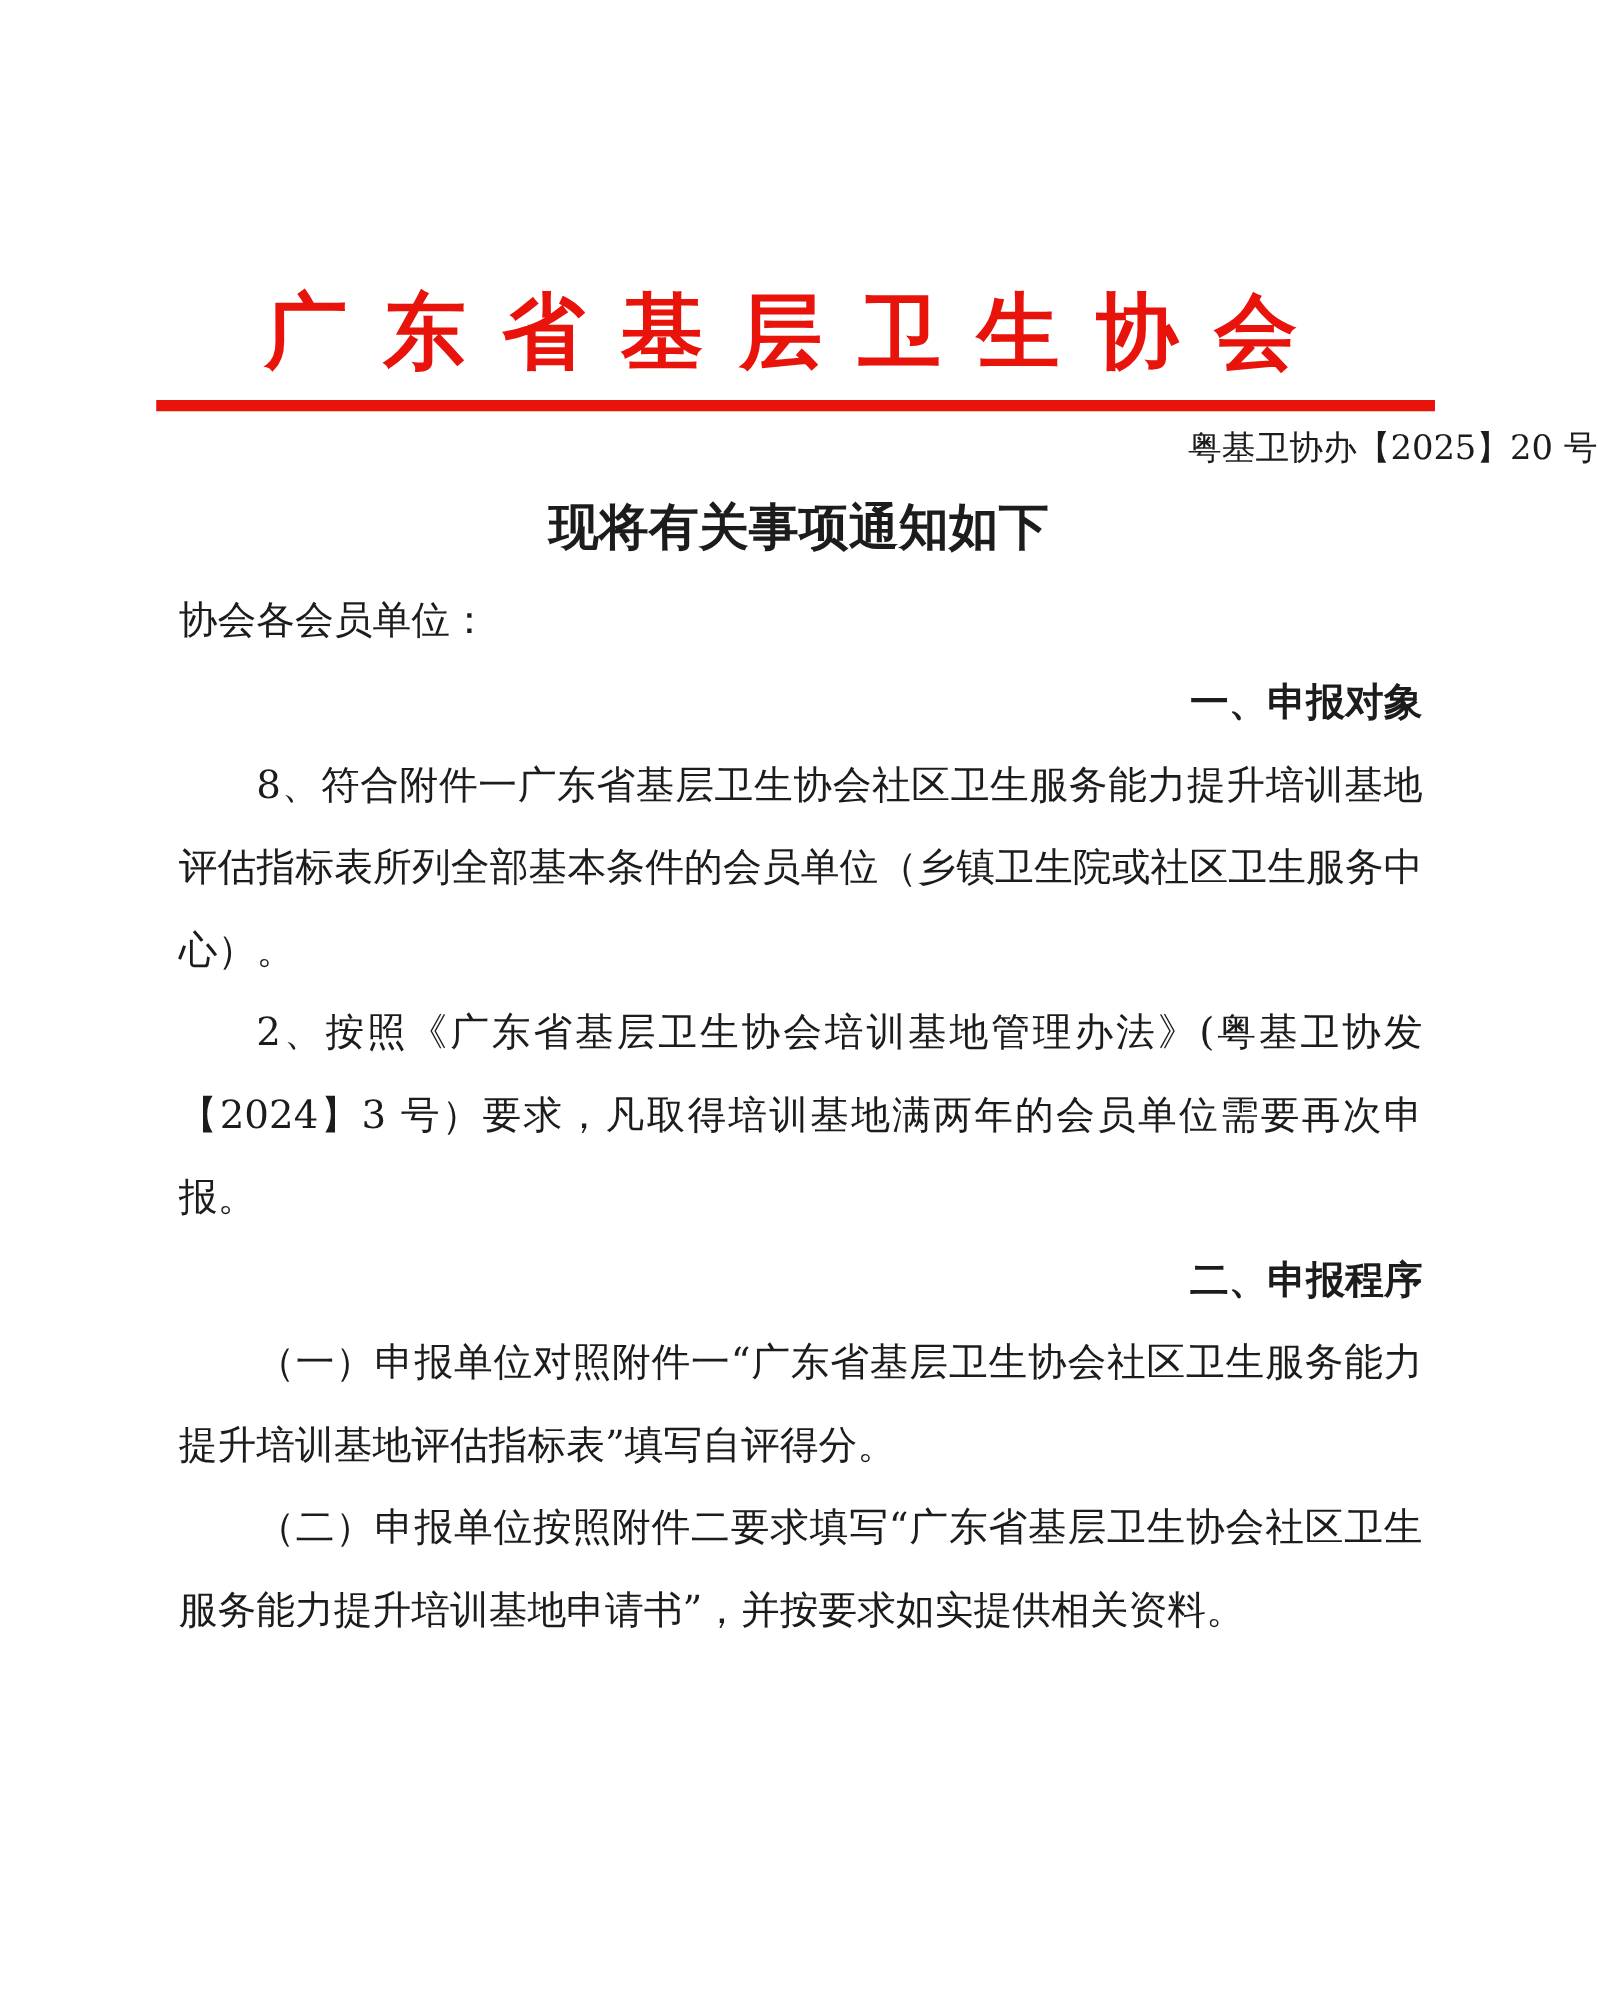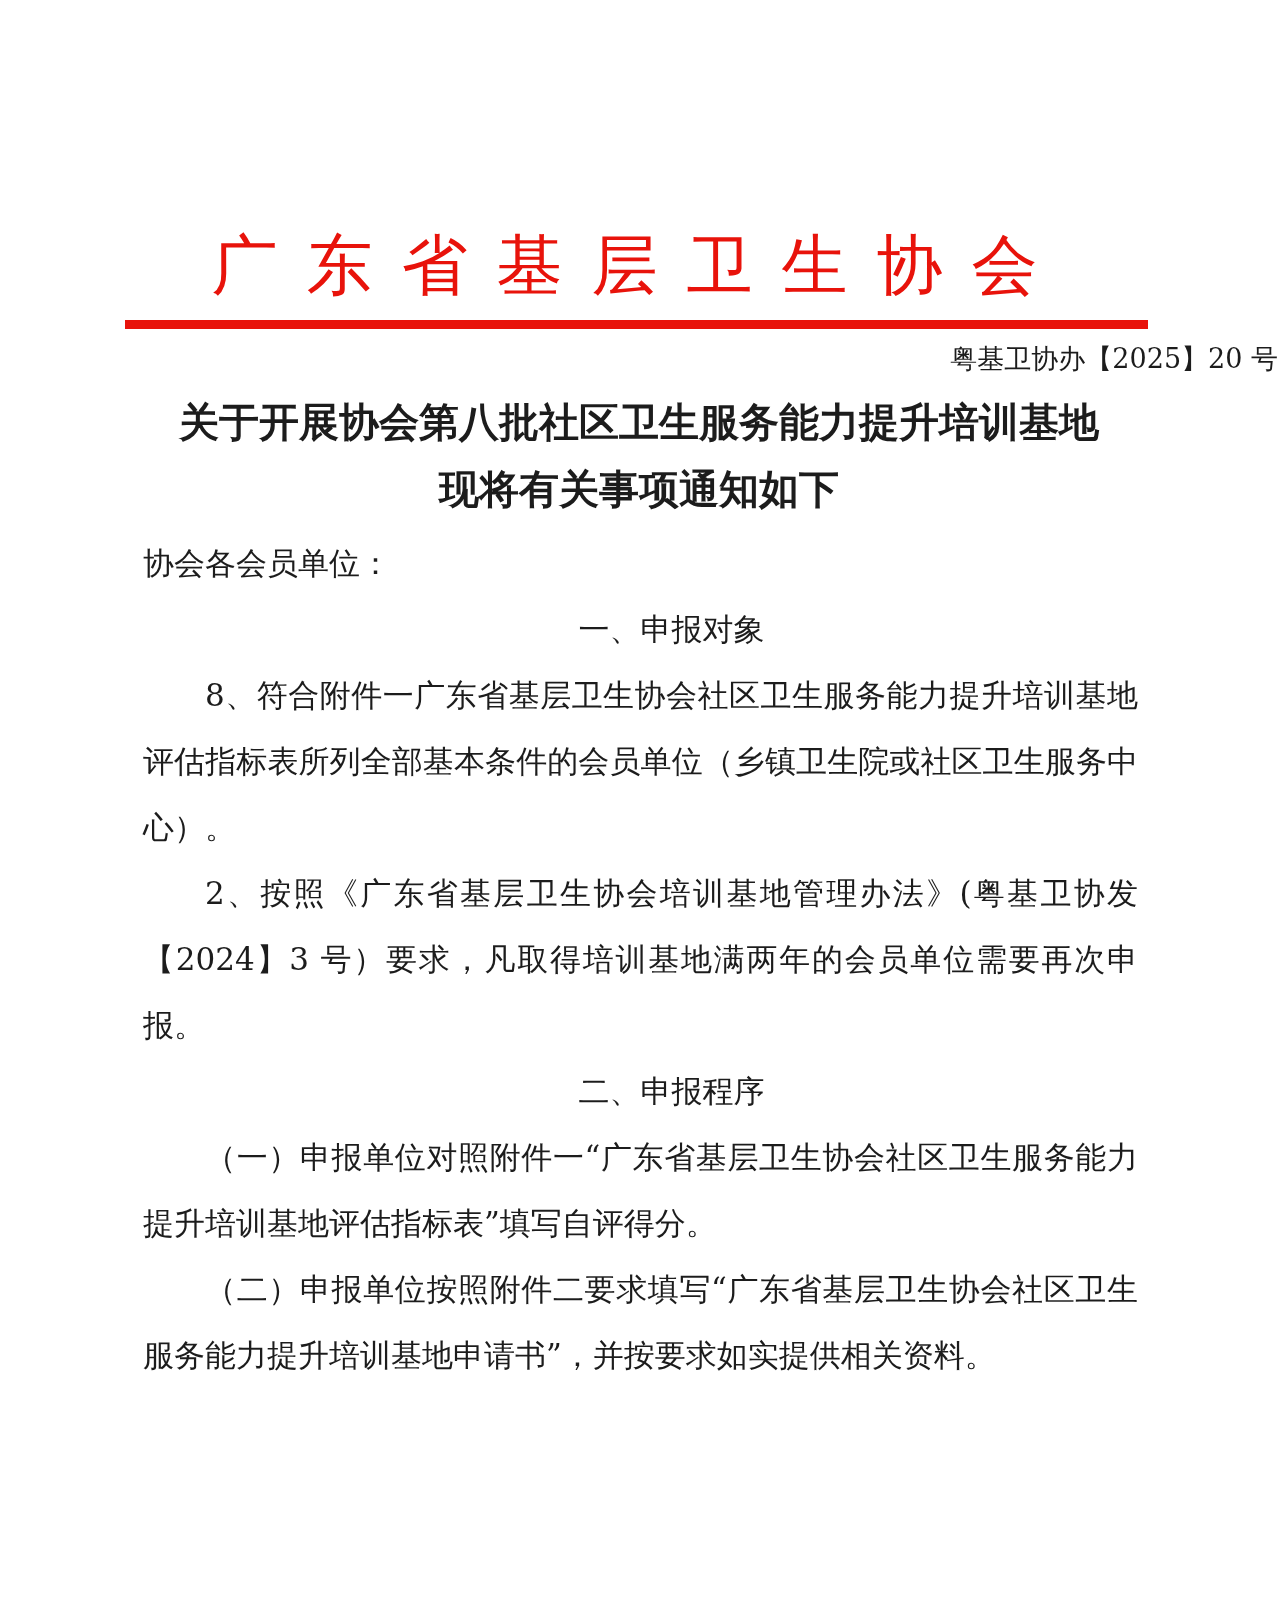--- a/index.html
+++ b/index.html
@@ -16,21 +16,21 @@
     background:#ffffff;
     color:var(--ink);
     overflow:hidden;
     font-family:"DejaVu Serif","Liberation Serif",serif;
   }
   .org-name{
     margin-top:233px;
     text-align:center;
     color:var(--red);
     font-family:"DejaVu Sans","Liberation Sans",sans-serif;
-    font-weight:400;
+    font-weight:700;
     font-size:66px;
     line-height:66px;
     letter-spacing:29px;
     white-space:nowrap;
   }
   .red-line{
     margin-left:125px;
     margin-top:21px;
     width:1023px;
     height:9px;
@@ -58,38 +58,37 @@
     text-align:justify;
   }
   .doc-body p{
     text-indent:2em;
     margin:0;
   }
   .doc-body p.salutation{
     text-indent:0;
   }
   .doc-body p.heading{
-    font-weight:normal;
+    font-weight:bold;
     font-family:"DejaVu Sans","Liberation Sans",sans-serif;
-    text-align:center;
+    text-align:right;
   }
 </style>
 </head>
 <body>
 
 <div class="page">
 
   <div class="org-name">广东省基层卫生协会</div>
 
   <div class="red-line"></div>
 
   <div class="doc-number">粤基卫协办【2025】20 号</div>
 
   <div class="doc-title">
-    <div>关于开展协会第八批社区卫生服务能力提升培训基地</div>
     <div>现将有关事项通知如下</div>
   </div>
 
   <div class="doc-body">
     <p class="salutation">协会各会员单位：</p>
 
 
     <p class="heading">一、申报对象</p>
 
     <p>8、符合附件一广东省基层卫生协会社区卫生服务能力提升培训基地评估指标表所列全部基本条件的会员单位（乡镇卫生院或社区卫生服务中心）。</p>

